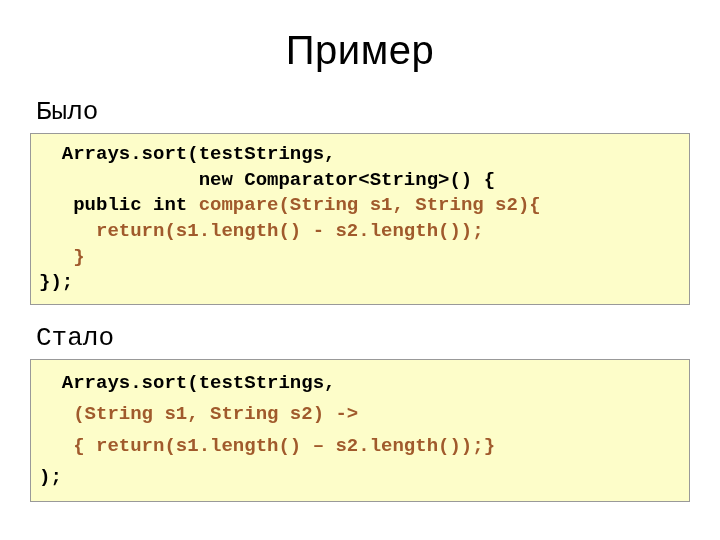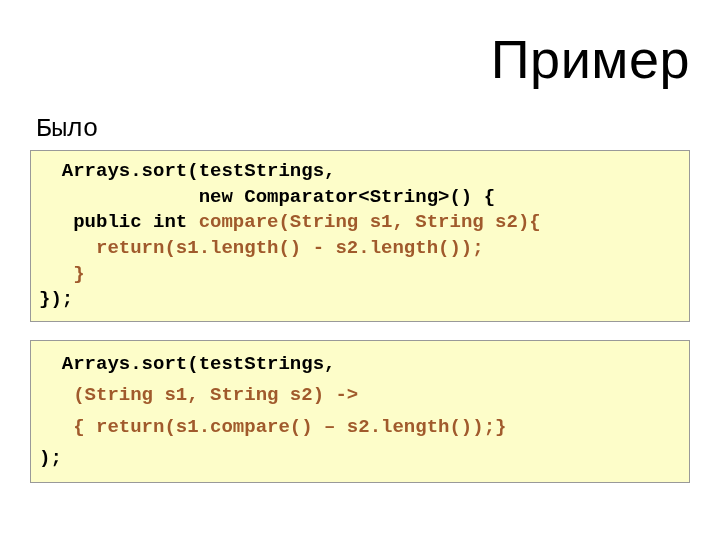--- a/index.html
+++ b/index.html
@@ -9,22 +9,22 @@
     height: 540px;
     background: #ffffff;
     font-family: Arial, Helvetica, sans-serif;
     color: #000;
     box-sizing: border-box;
   }
   .slide {
     padding: 18px 30px 0 30px;
   }
   .title {
-    text-align: right;
-    font-size: 54px;
+    text-align: center;
+    font-size: 40px;
     font-weight: 400;
     margin: 10px 0 24px 0;
     letter-spacing: 0.5px;
   }
   .section-label {
     font-size: 26px;
     margin: 8px 0 6px 6px;
     font-weight: 400;
     font-family: Liberation Mono, monospace;
   }
@@ -52,19 +52,20 @@
 
   <div class="section-label">Было</div>
 
   <div class="code-box"><span>  Arrays.sort(testStrings,</span>
 <span>              new Comparator&lt;String&gt;() {</span>
 <span>   public int </span><span class="hl">compare(String s1, String s2){</span>
 <span class="hl">     return(s1.length() - s2.length());</span>
 <span class="hl">   }</span>
 <span>});</span></div>
 
+  <div class="section-label">Стало</div>
 
   <div class="code-box" style="line-height:1.65;"><span>  Arrays.sort(testStrings,</span>
 <span class="hl">   (String s1, String s2) -&gt;</span>
-<span class="hl">   { return(s1.compare() – s2.length());}</span>
+<span class="hl">   { return(s1.length() – s2.length());}</span>
 <span>);</span></div>
 
 </div>
 
 </body></html>

